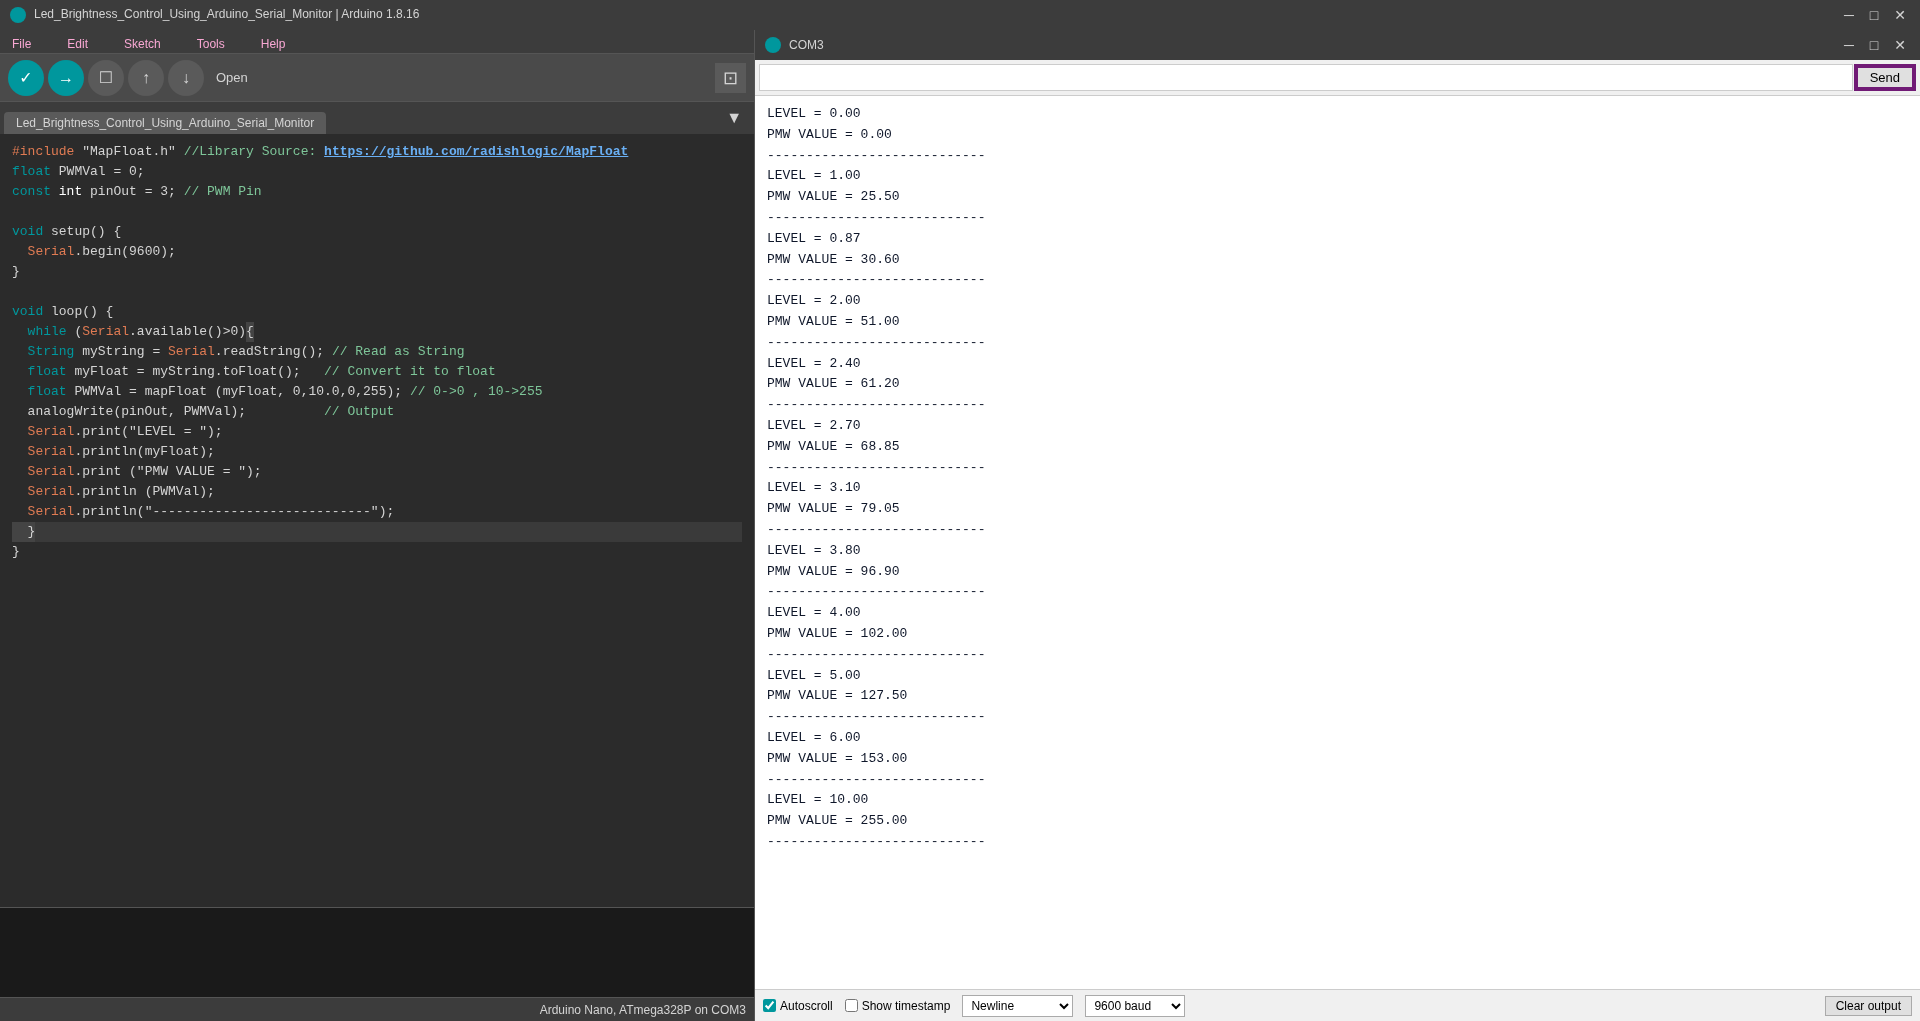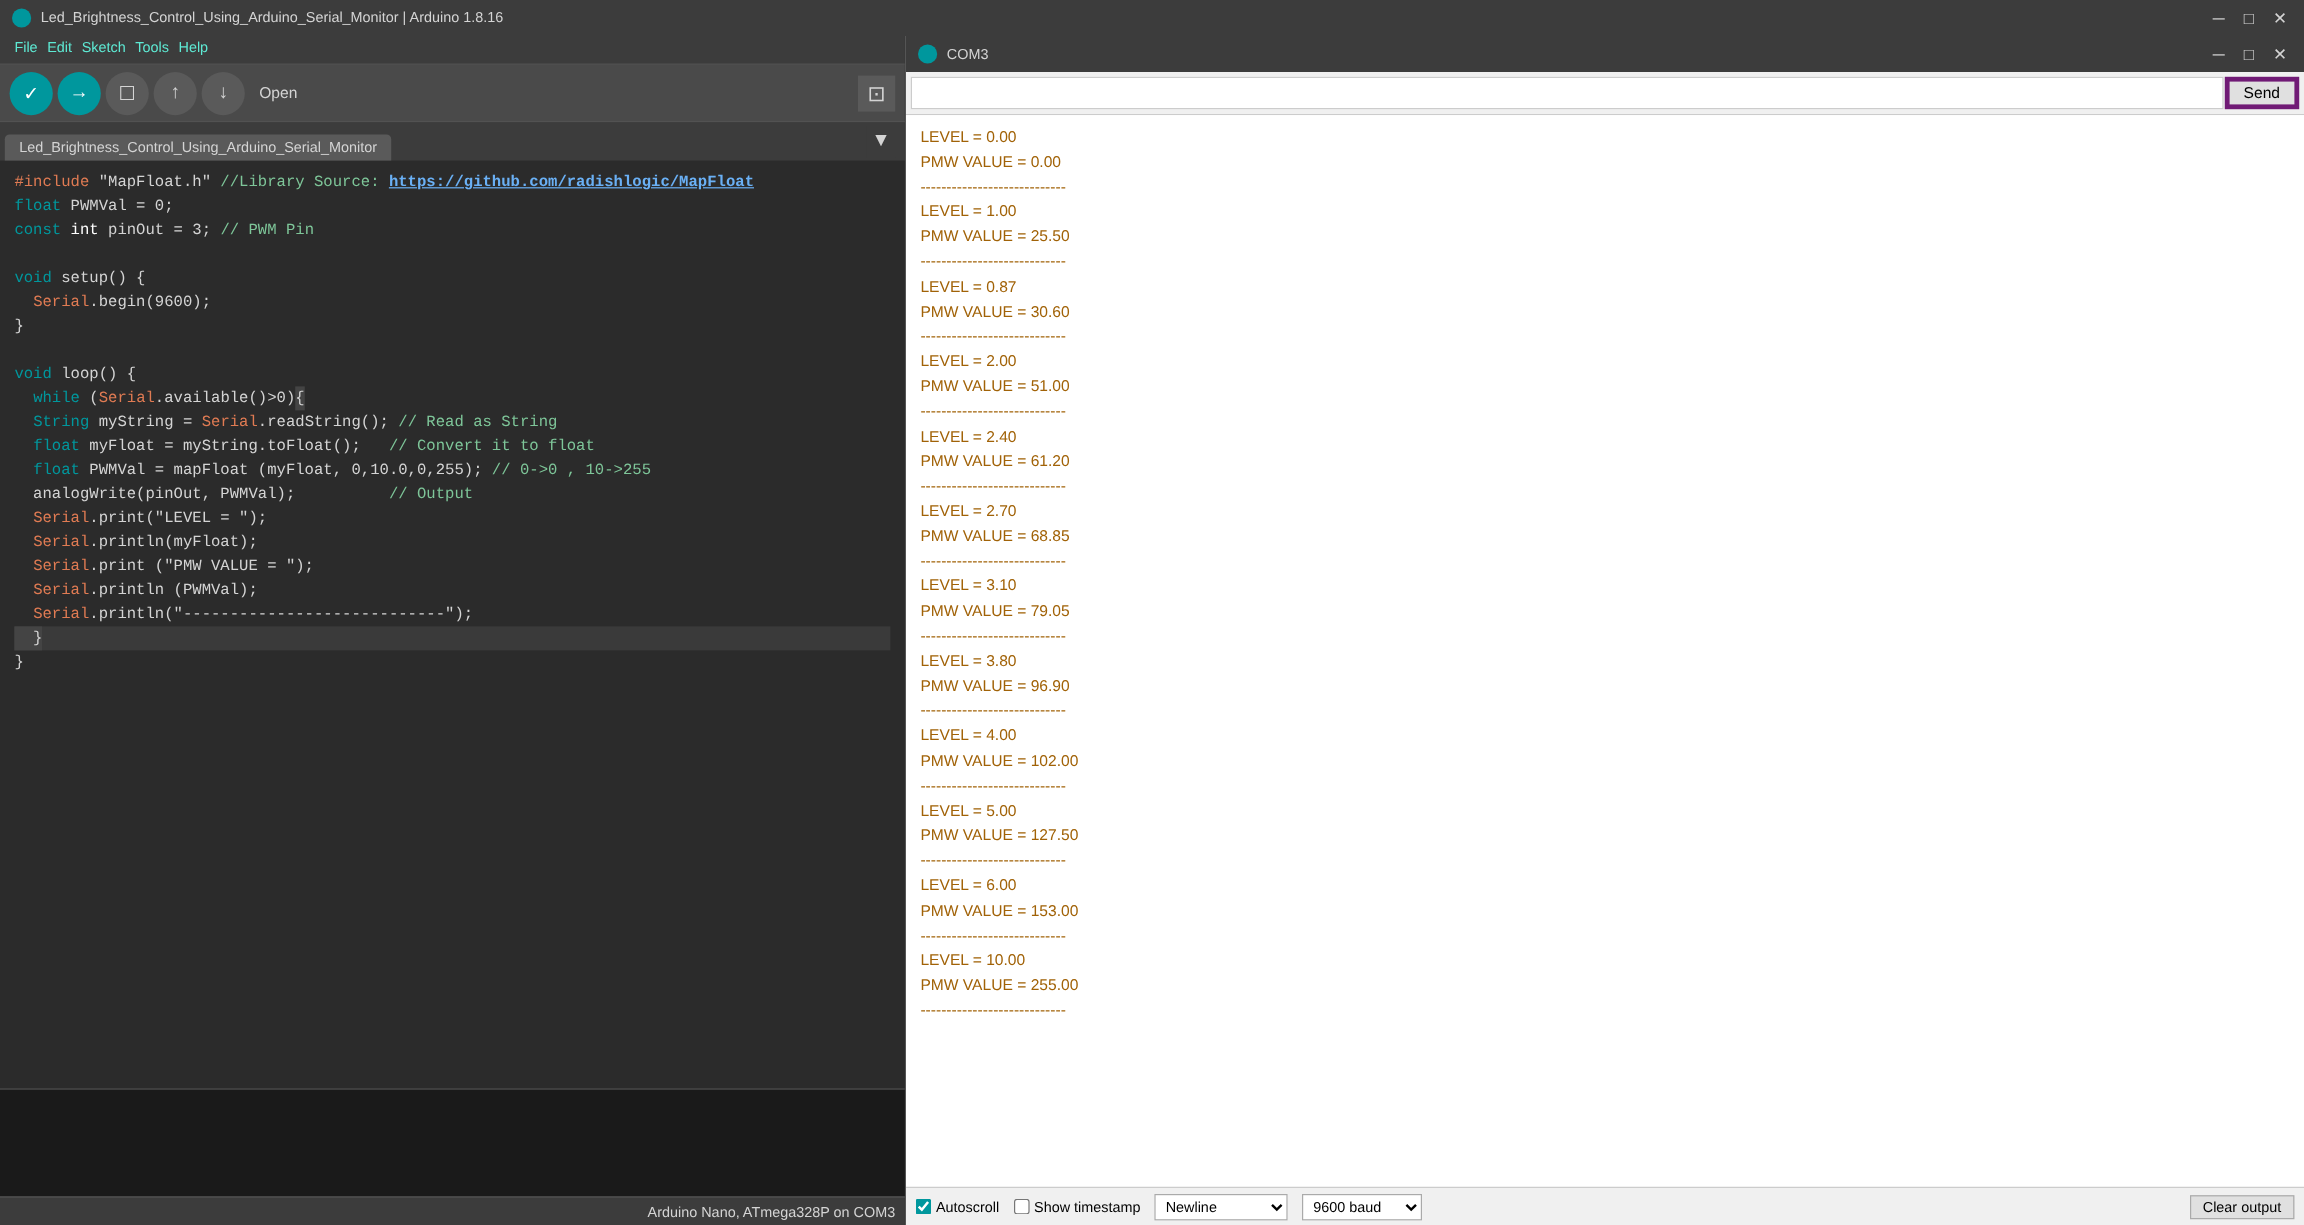--- a/index.html
+++ b/index.html
@@ -11,22 +11,22 @@
       background: #3c3c3c; height: 30px; padding: 0 10px;
       font-family: Arial, sans-serif; font-size: 12px; color: #d4d4d4;
     }
     .title-bar-left { display: flex; align-items: flex-start; gap: 8px; }
     .title-bar-icon { width: 16px; height: 16px; background: #00979d; border-radius: 50%; display: inline-block; }
     .title-bar-controls { display: flex; gap: 8px; }
     .title-bar-btn { background: none; border: none; color: #d4d4d4; cursor: pointer; font-size: 14px; padding: 0 4px; }
 
     
     .menu-bar {
-      background: #3c3c3c; height: 24px; display: flex; align-items: flex-start;
-      padding: 0 8px; gap: 0; font-family: Arial, sans-serif; font-size: 12px; color: #5eead4;
+      background: #3c3c3c; height: 24px; display: flex; align-items: flex-end;
+      padding: 0 8px; gap: 28px; font-family: Arial, sans-serif; font-size: 12px; color: #f9a8d4;
       border-bottom: 1px solid #555;
     }
     .menu-item { cursor: pointer; padding: 2px 4px; }
 
     
     .main-area { display: flex; flex: 1; overflow: hidden; }
 
     
     .left-panel { width: 755px; display: flex; flex-direction: column; background: #2b2b2b; border-right: 1px solid #555; }
 
@@ -100,21 +100,21 @@
       font-size: 13px; background: white;
     }
     .serial-send-btn {
       background: #e0e0e0; border: 4px solid #701a75; padding: 2px 12px;
       margin-left: 1px; cursor: pointer; font-family: Arial, sans-serif; font-size: 13px;
     }
 
     
     .serial-output {
       flex: 1; background: #fff; padding: 8px 12px; overflow-y: auto;
-      font-family: Liberation Sans, sans-serif; font-size: 13px; color: #a16207;
+      font-family: Liberation Mono, monospace; font-size: 13px; color: #0f172a;
       line-height: 1.6;
     }
     .serial-line { white-space: pre; }
 
     
     .serial-bottom-bar {
       background: #f0f0f0; border-top: 1px solid #ccc; height: 32px;
       display: flex; align-items: center; padding: 12px 8px; gap: 12px;
       font-family: Arial, sans-serif; font-size: 12px;
     }

